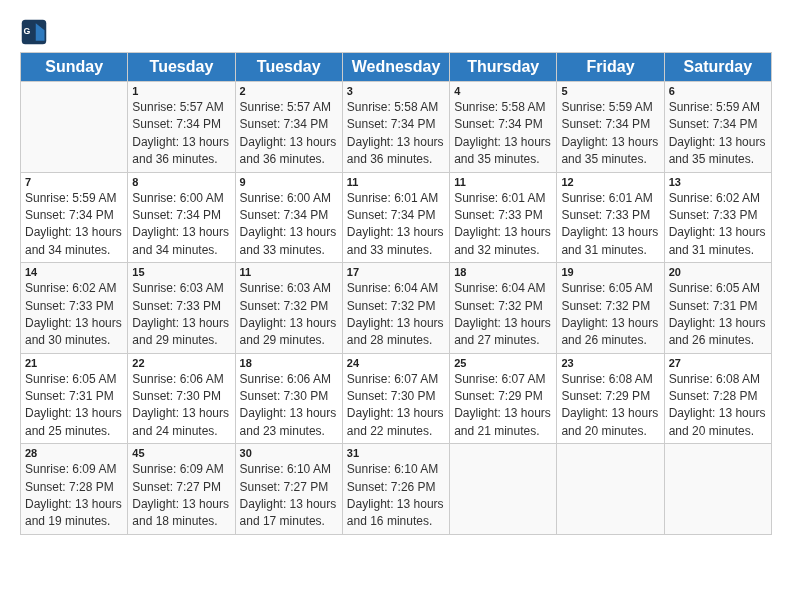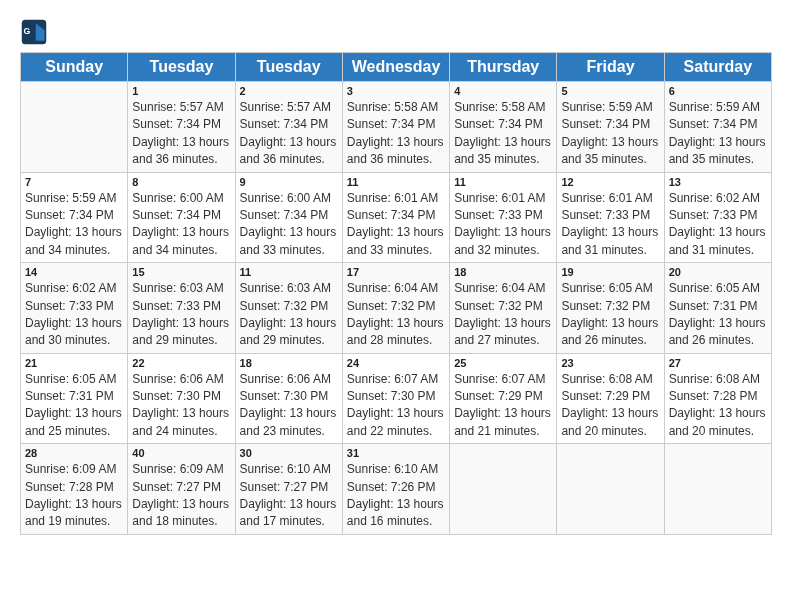--- a/index.html
+++ b/index.html
@@ -333,21 +333,21 @@
         </tr>
         <tr>
           <td>
             <span class="day-number">28</span>
             <div class="cell-text" style="white-space: pre-line;">Sunrise: 6:09 AM
 Sunset: 7:28 PM
 Daylight: 13 hours
 and 19 minutes.</div>
           </td>
           <td>
-            <span class="day-number">40</span>
+            <span class="day-number">45</span>
             <div class="cell-text" style="white-space: pre-line;">Sunrise: 6:09 AM
 Sunset: 7:27 PM
 Daylight: 13 hours
 and 18 minutes.</div>
           </td>
           <td>
             <span class="day-number">30</span>
             <div class="cell-text" style="white-space: pre-line;">Sunrise: 6:10 AM
 Sunset: 7:27 PM
 Daylight: 13 hours

